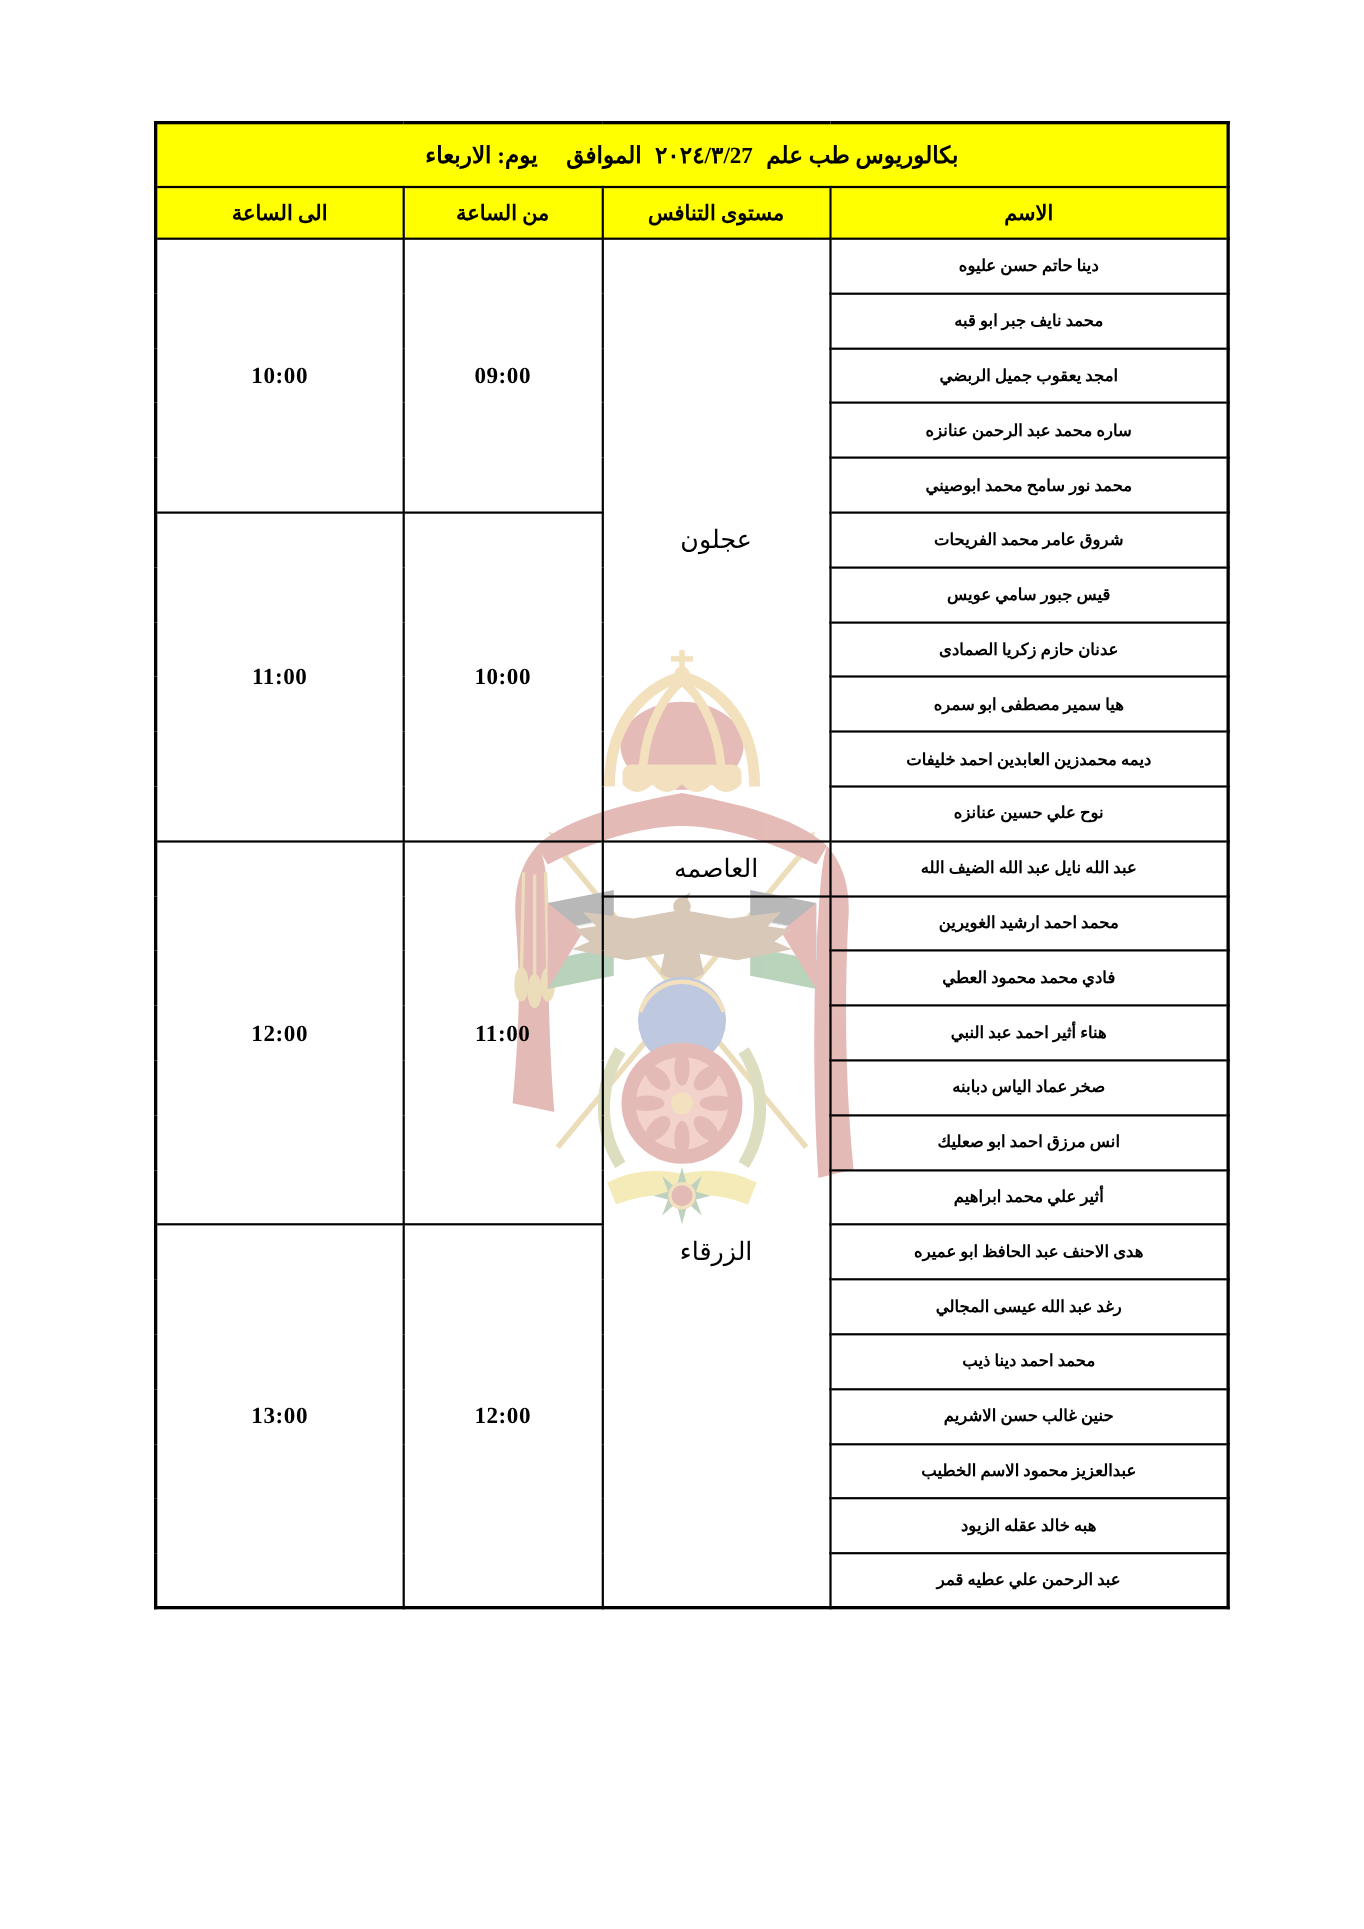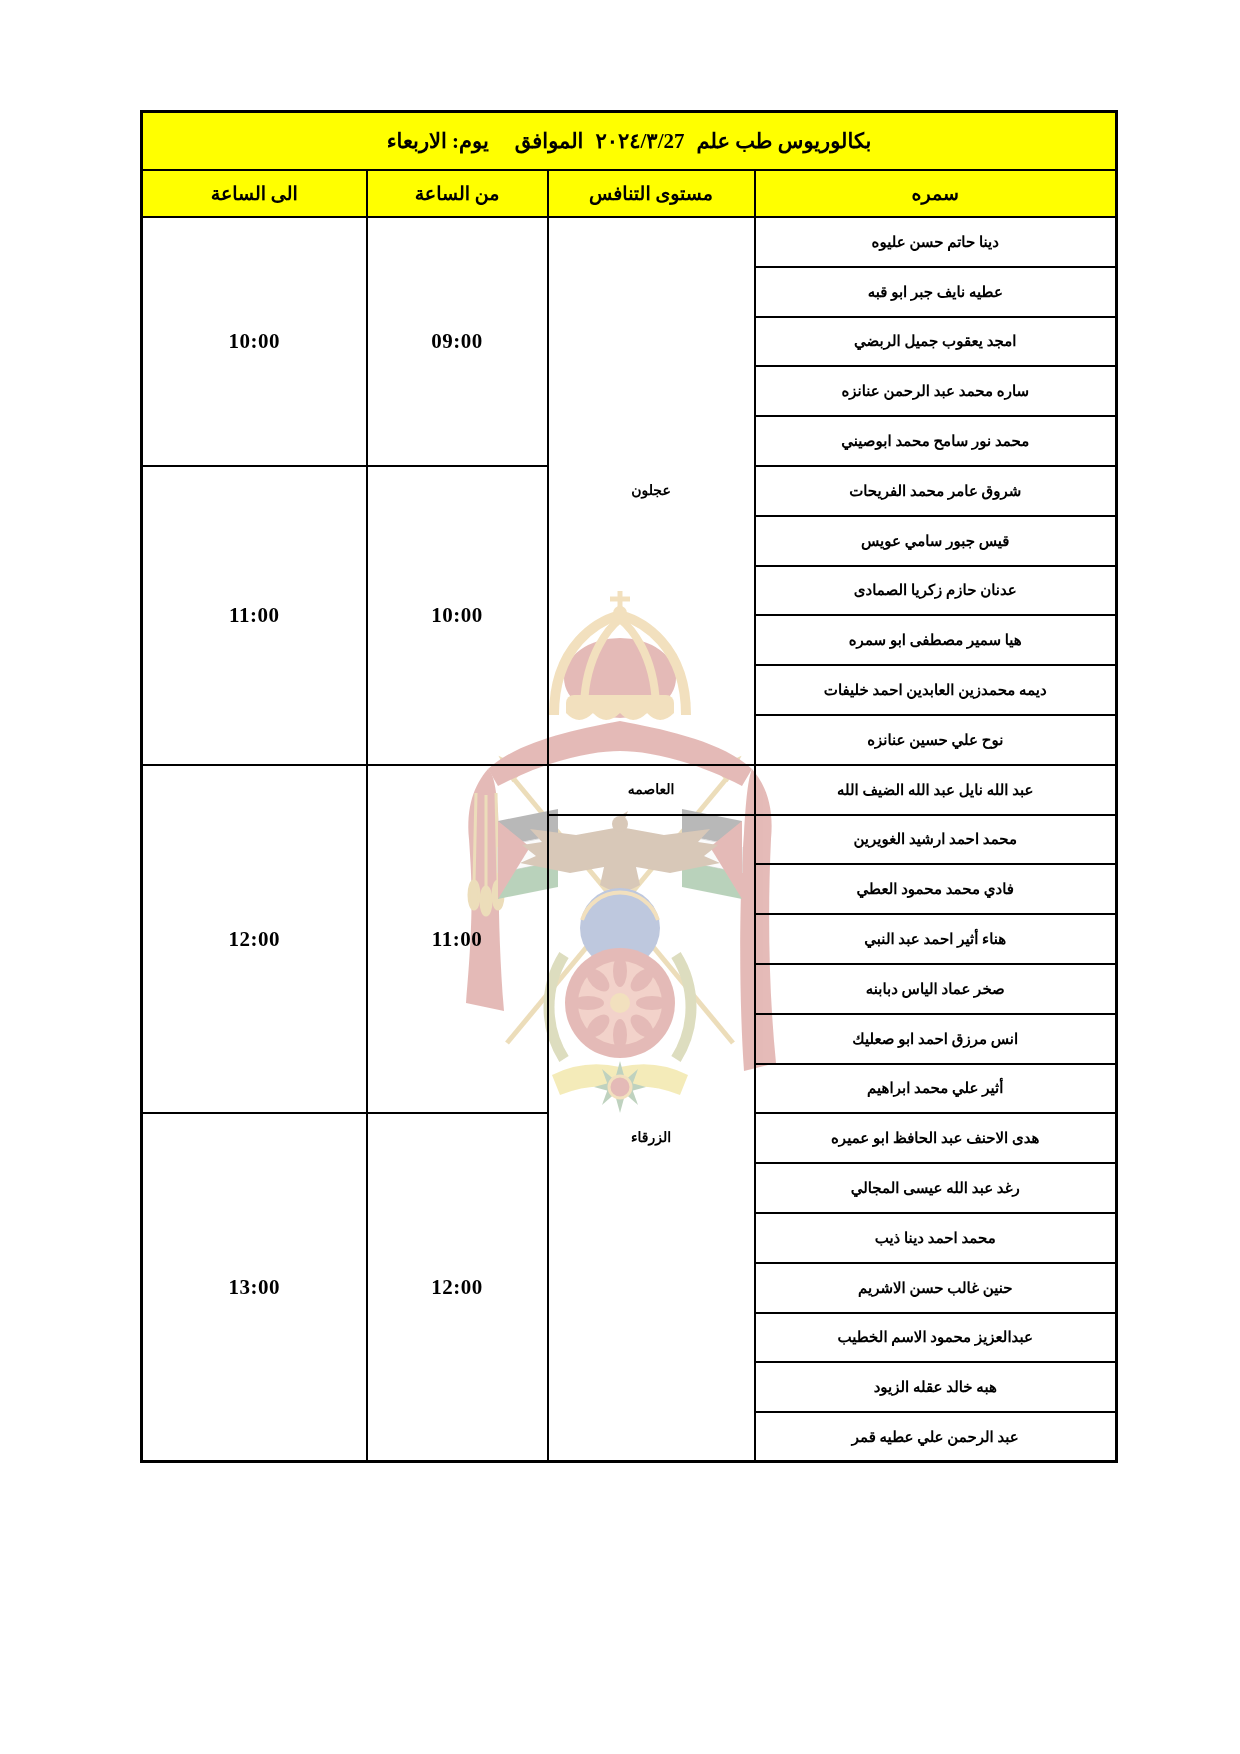--- a/index.html
+++ b/index.html
@@ -12,21 +12,21 @@
         color:#000;padding:0;overflow:hidden;}
   tr.title-row td{height:56px;}
   .title-flex{display:flex;justify-content:center;align-items:center;gap:12px;
         font-size:21px;font-weight:bold;}
   .title-flex .sp1{margin-right:14px;}
   tr.header-row th{height:45px;font-size:19px;font-weight:bold;}
   .yellow{background:#ffff00;}
   tbody tr{height:49.8px;}
   td.name-cell{font-size:15px;font-weight:bold;}
   td.time-cell{font-size:21px;font-weight:bold;letter-spacing:0.5px;}
-  td.comp-cell{font-size:14px;font-weight:bold;}
+  td.comp-cell{font-size:23px;font-weight:normal;}
 </style>
 </head>
 <body>
 
 <div class="page">
 
   <svg class="watermark" viewBox="0 0 404 534">
     <g opacity="0.33">
 
       <g stroke="#c89a30" stroke-width="5" fill="#c89a30">
@@ -147,32 +147,32 @@
             <span dir="rtl">الموافق</span>
             <span dir="ltr">٢٠٢٤/٣/27</span>
             <span dir="rtl">بكالوريوس طب علم</span>
           </div>
         </td>
       </tr>
       <tr class="header-row">
         <th class="yellow" dir="rtl">الى الساعة</th>
         <th class="yellow" dir="rtl">من الساعة</th>
         <th class="yellow" dir="rtl">مستوى التنافس</th>
-        <th class="yellow" dir="rtl">سمره</th>
+        <th class="yellow" dir="rtl">الاسم</th>
       </tr>
     </thead>
     <tbody>
         <tr>
           <td class="time-cell" rowspan="5" dir="ltr">10:00</td>
           <td class="time-cell" rowspan="5" dir="ltr">09:00</td>
           <td class="comp-cell" rowspan="11" dir="rtl">عجلون</td>
           <td class="name-cell" dir="rtl">دينا حاتم حسن عليوه</td>
         </tr>
         <tr>
-          <td class="name-cell" dir="rtl">عطيه نايف جبر ابو قبه</td>
+          <td class="name-cell" dir="rtl">محمد نايف جبر ابو قبه</td>
         </tr>
         <tr>
           <td class="name-cell" dir="rtl">امجد يعقوب جميل الربضي</td>
         </tr>
         <tr>
           <td class="name-cell" dir="rtl">ساره محمد عبد الرحمن عنانزه</td>
         </tr>
         <tr>
           <td class="name-cell" dir="rtl">محمد نور سامح محمد ابوصيني</td>
         </tr>

